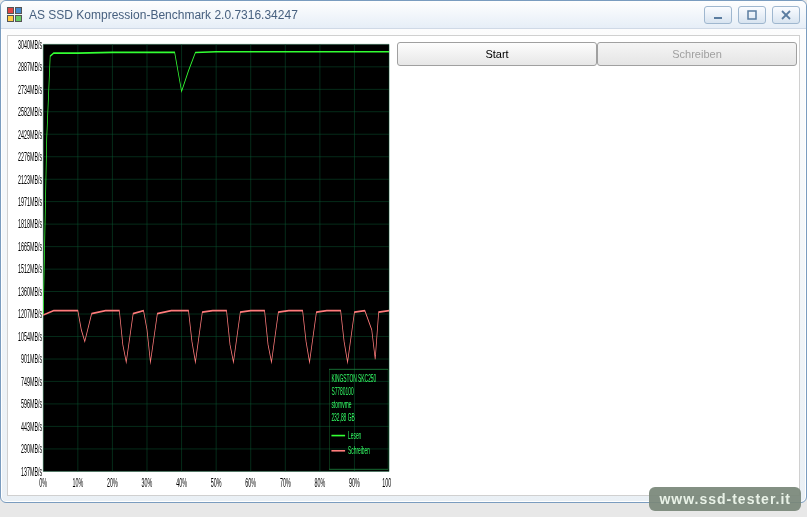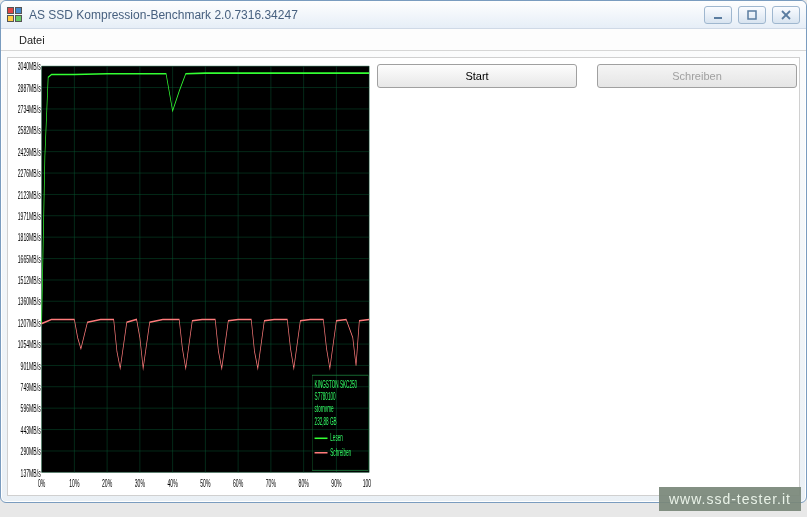--- a/index.html
+++ b/index.html
@@ -14,24 +14,24 @@
   .title-icon .g { background:#6c6; top:8px; left:8px;}
   .title-text { color:#47607f; font-size:12px; flex: 1; }
   .win-controls { display:flex; gap:6px; }
   .win-btn { width:28px; height:18px; border:1px solid #9fb7cf; border-radius:3px; background:linear-gradient(#fafcff,#d8e4f0); display:flex; align-items:center; justify-content:center; color:#5a7ca0; cursor:pointer; }
   .win-btn svg { display:block; }
   .menubar { height:22px; padding:0 10px; display:flex; align-items:center; background:#fdfdfd; border-bottom:1px solid #d6d6d6; }
   .menu-item { padding:2px 8px; cursor:pointer; color:#222; }
   .content { flex:1; margin:6px; background:#fff; border:1px solid #d0d0d0; display:flex; flex-direction:row; }
   .chart-wrap { flex:1; position:relative; margin:4px; background:#fff; }
   svg.chart { width:100%; height:100%; display:block; }
-  .btn-row { display:flex; gap:20px; justify-content:center; padding:6px 2px 10px; }
+  .btn-row { display:flex; gap:0; justify-content:center; padding:6px 2px 10px; }
   .btn { width:200px; height:24px; border:1px solid #a0a0a0; border-radius:3px; background:linear-gradient(#fdfdfd,#e7e7e7); font-size:11px; cursor:pointer; }
   .btn:disabled { color:#a0a0a0; background:linear-gradient(#f5f5f5,#e5e5e5); cursor:default; }
-  .watermark { position:absolute; right:6px; bottom:6px; background:rgba(120,135,120,0.92); color:#e9f2e7; padding:4px 10px; font-family: "Trebuchet MS", Tahoma, sans-serif; font-size:14px; letter-spacing:1px; border-radius:0; }
+  .watermark { position:absolute; right:6px; bottom:6px; background:rgba(120,135,120,0.92); color:#e9f2e7; padding:4px 10px; font-family: "Trebuchet MS", Tahoma, sans-serif; font-size:14px; letter-spacing:1px; border-radius:6px;font-weight:bold; }
   
   .ytick { font-size:11px; fill:#000; text-anchor:end; }
   .xtick { font-size:11px; fill:#000; text-anchor:middle; }
   .gridline { stroke:#0a5c36; stroke-width:0.6; }
   .plotbg { fill:#000; }
   .read-line { stroke:#33ff33; stroke-width:1.5; fill:none; }
   .write-line { stroke:#ff7b7b; stroke-width:1.5; fill:none; }
   .legend-box { fill:none; stroke:#1a7a3a; stroke-width:0.8; }
   .legend-text { font-size:10px; fill:#33ff66; }
 </style>
@@ -60,23 +60,20 @@
         </div>
       <div class="win-btn">
           <svg width="10" height="10">
             <line x1="1" y1="1" x2="9" y2="9" stroke="#5a7ca0" stroke-width="1.8"></line>
             <line x1="9" y1="1" x2="1" y2="9" stroke="#5a7ca0" stroke-width="1.8"></line>
           </svg>
         </div>
     </div>
   </div>
 
-  <div class="menubar">
-    <div class="menu-item">Datei</div>
-  </div>
 
   <div class="content">
     <div class="chart-wrap">
       <svg class="chart" id="chart-svg" viewBox="0 0 776 415" preserveAspectRatio="none">
           <rect class="plotbg" x="64" y="4" width="708" height="393"></rect>
           <line class="gridline" x1="64" y1="4" x2="772" y2="4"></line>
           <text class="ytick" x="62" y="8">3040MB/s</text>
           <line class="gridline" x1="64" y1="24.712710988632438" x2="772" y2="24.712710988632438"></line>
           <text class="ytick" x="62" y="28.712710988632438">2887MB/s</text>
           <line class="gridline" x1="64" y1="45.42542197726492" x2="772" y2="45.42542197726492"></line>

